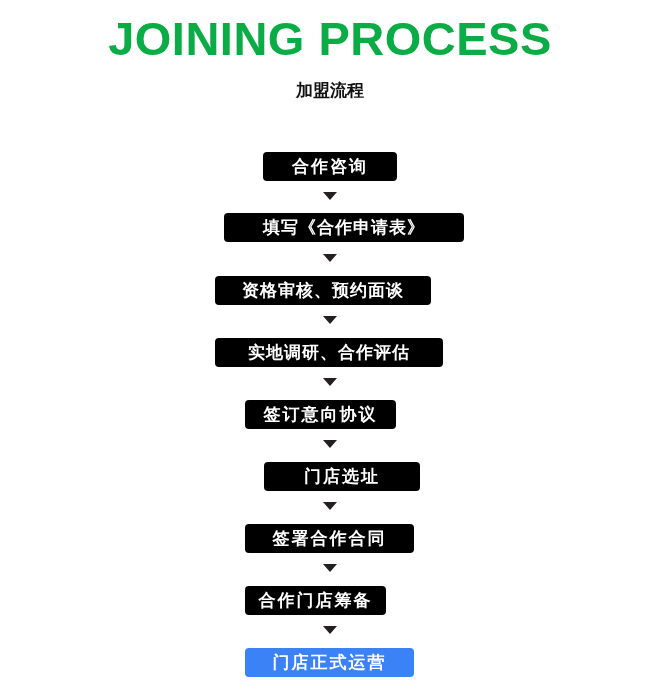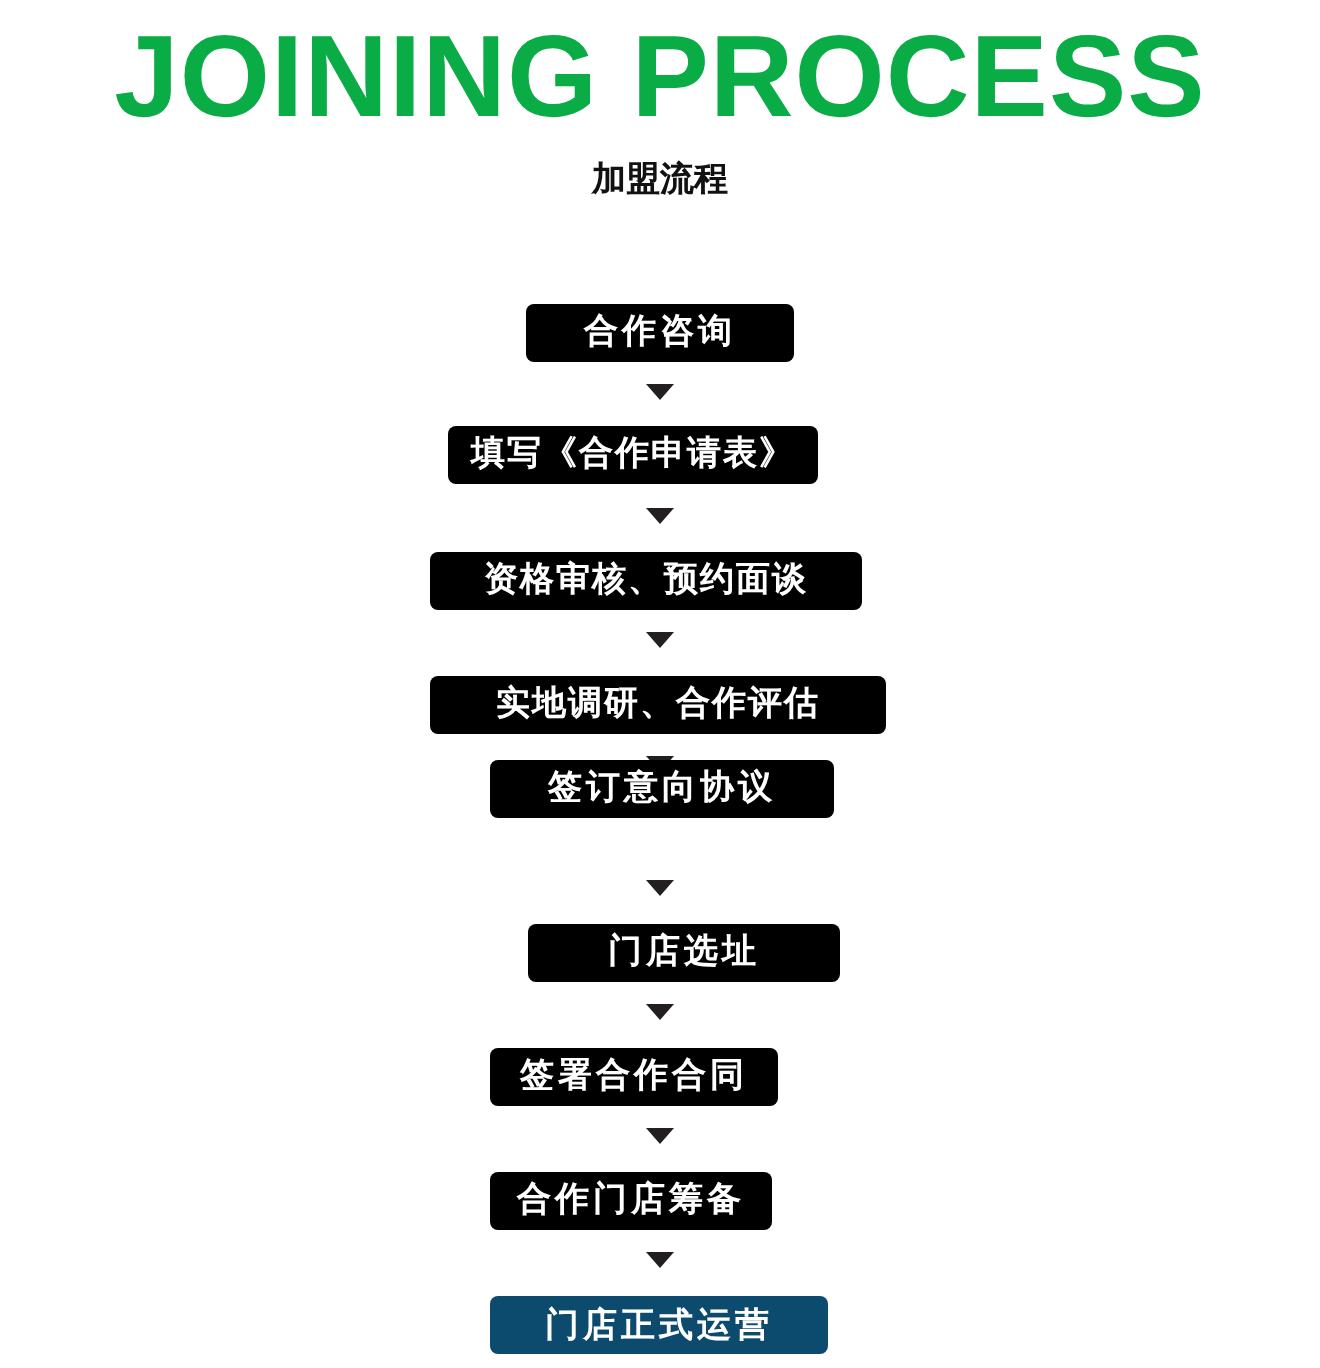--- a/index.html
+++ b/index.html
@@ -1,55 +1,55 @@
 <!DOCTYPE html>
 <html><head>
 <meta charset="utf-8">
 <style>
   html, body { margin: 0; padding: 0; background: #ffffff; }
   body { width: 660px; height: 684px; position: relative; overflow: hidden;
          font-family: "DejaVu Sans", "Liberation Sans", sans-serif; }
   .title { position: absolute; left: 0; width: 660px; top: 12px; text-align: center;
            font-family: "Liberation Sans", sans-serif; font-weight: bold;
-           font-size: 58px; line-height: 54px; color: #0aac45; letter-spacing: 0.5px; }
+           font-size: 47px; line-height: 54px; color: #0aac45; letter-spacing: 0.5px; }
   .subtitle { position: absolute; left: 0; width: 660px; top: 76px; text-align: center;
               font-weight: bold; font-size: 17px; line-height: 28px; color: #111111; }
   .step { position: absolute; height: 29px; border-radius: 4px; background: #000000;
           color: #ffffff; font-weight: bold; font-size: 17px; line-height: 29px;
           text-align: center; letter-spacing: 2px; white-space: nowrap; }
-  .step.final { background: #0c4a6e; font-family: Liberation Serif, serif; }
+  .step.final { background: #3b82f6; }
   .arrow { position: absolute; left: 323px; width: 0; height: 0;
            border-left: 7px solid transparent; border-right: 7px solid transparent;
            border-top: 8px solid #231f20; }
 </style>
 </head>
 <body>
 
 <div class="title">JOINING PROCESS</div>
 <div class="subtitle">加盟流程</div>
 
 <div>
   <div class="step" style="left:263px;top:152px;width:134px;">合作咨询</div>
   <div class="arrow" style="top:192px;"></div>
 
-  <div class="step" style="left:224px;top:213px;width:185px;letter-spacing:1px;">填写《合作申请表》</div>
+  <div class="step" style="left:224px;top:213px;width:240px;letter-spacing:1px;">填写《合作申请表》</div>
   <div class="arrow" style="top:254px;"></div>
 
   <div class="step" style="left:215px;top:276px;width:216px;letter-spacing:1px;">资格审核、预约面谈</div>
   <div class="arrow" style="top:316px;"></div>
 
   <div class="step" style="left:215px;top:338px;width:228px;letter-spacing:1px;">实地调研、合作评估</div>
   <div class="arrow" style="top:378px;"></div>
 
-  <div class="step" style="left:245px;top:380px;width:172px;">签订意向协议</div>
+  <div class="step" style="left:245px;top:400px;width:151px;">签订意向协议</div>
   <div class="arrow" style="top:440px;"></div>
 
   <div class="step" style="left:264px;top:462px;width:156px;">门店选址</div>
   <div class="arrow" style="top:502px;"></div>
 
-  <div class="step" style="left:245px;top:524px;width:144px;">签署合作合同</div>
+  <div class="step" style="left:245px;top:524px;width:169px;">签署合作合同</div>
   <div class="arrow" style="top:564px;"></div>
 
   <div class="step" style="left:245px;top:586px;width:141px;">合作门店筹备</div>
   <div class="arrow" style="top:626px;"></div>
 
   <div class="step final" style="left:245px;top:648px;width:169px;">门店正式运营</div>
 </div>
 
 </body></html>

